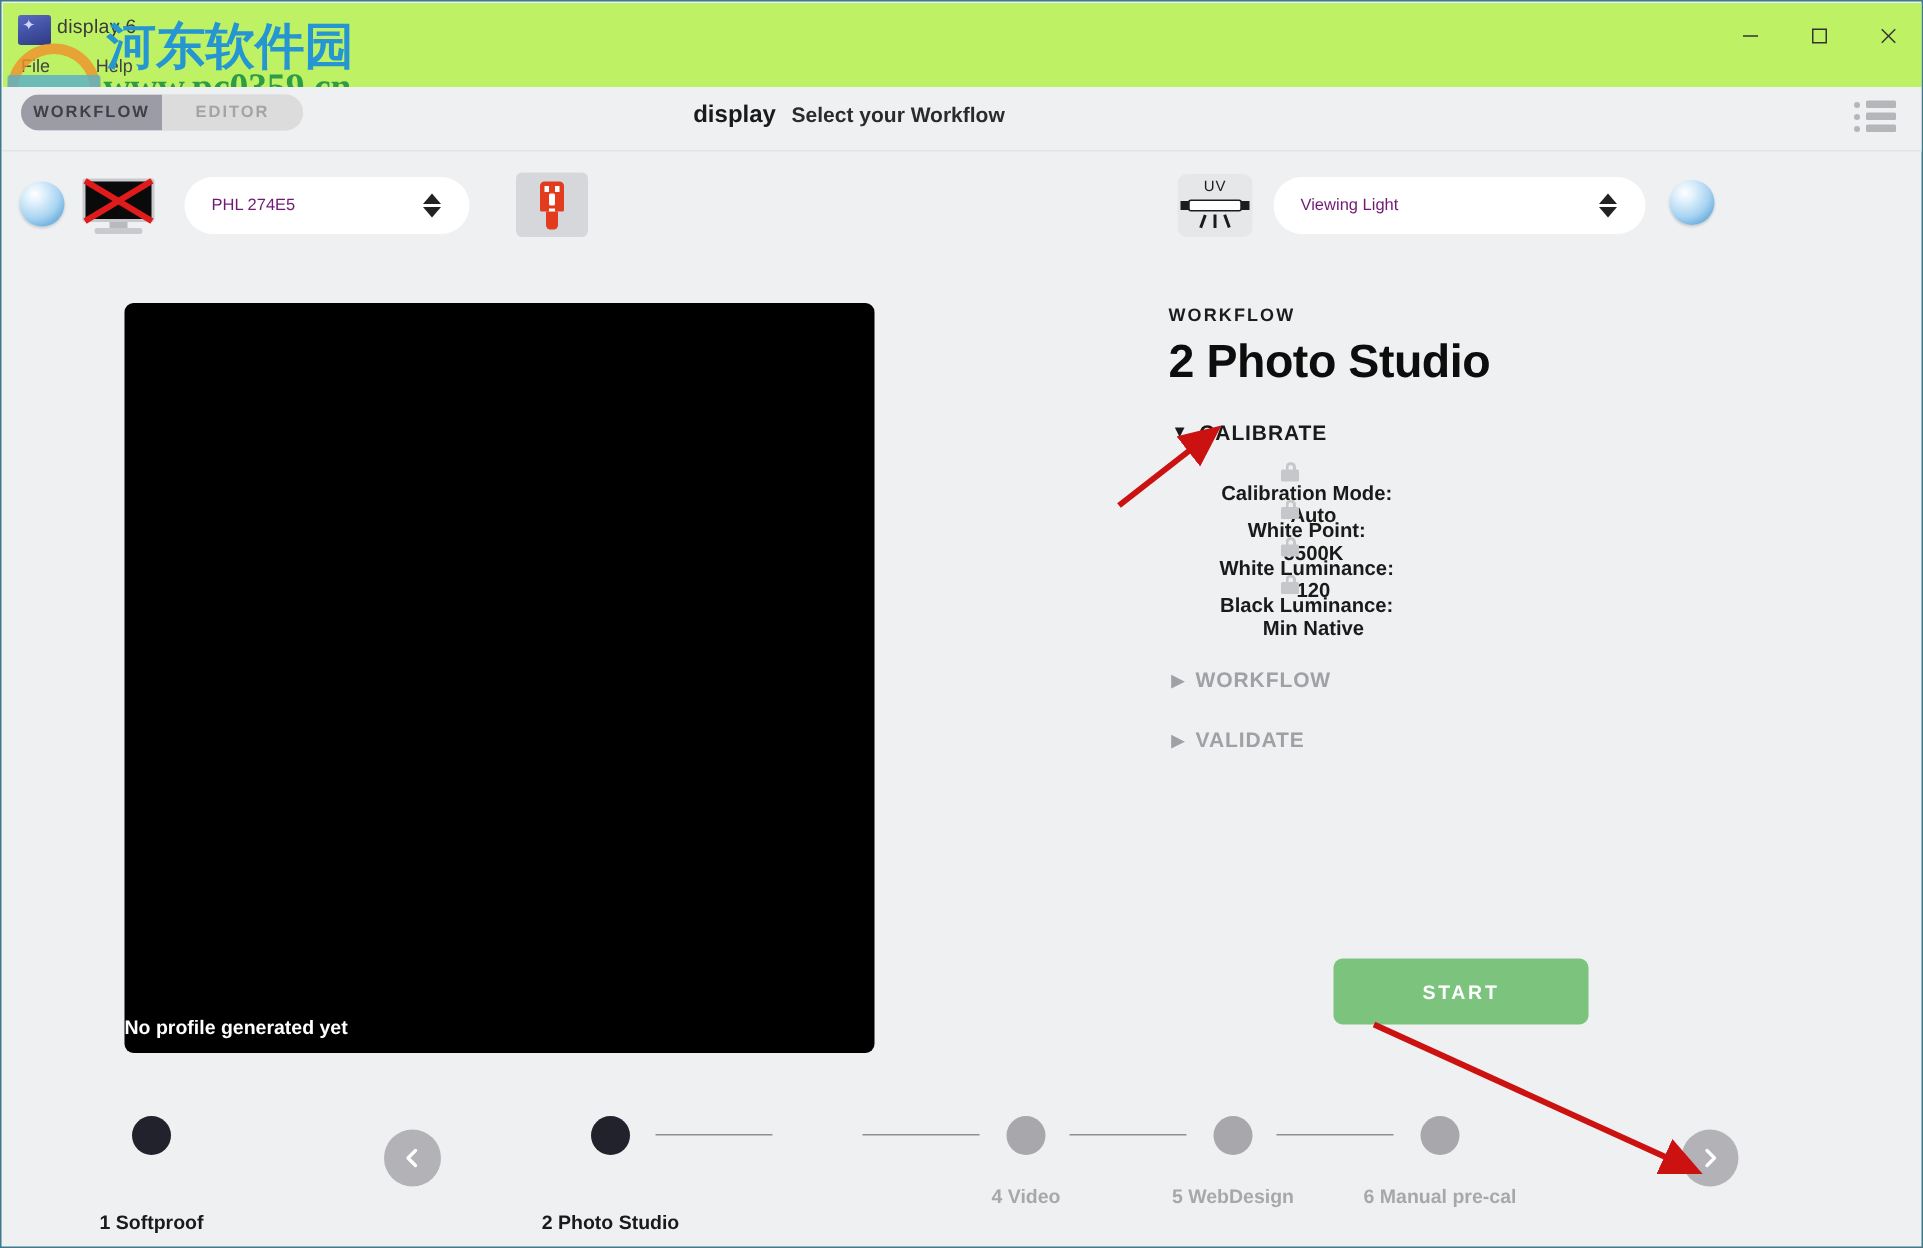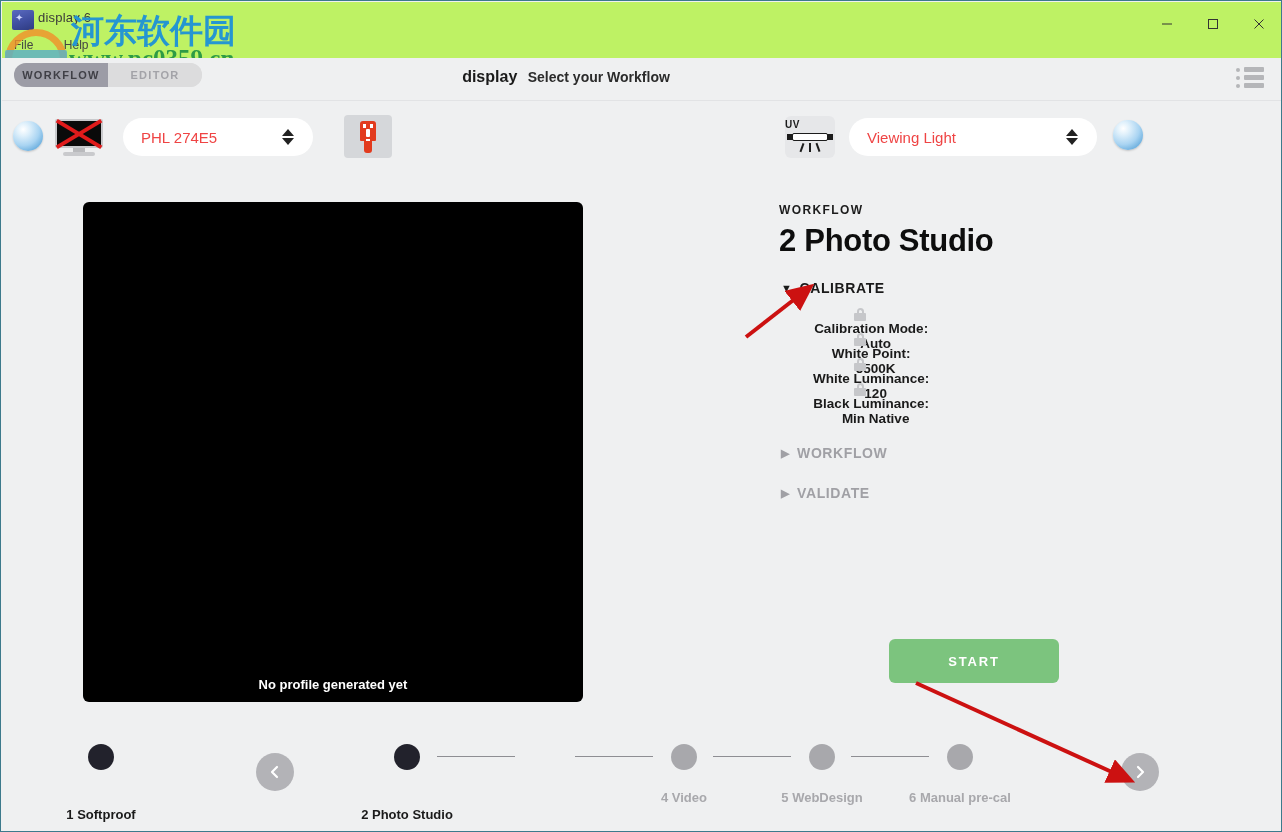--- a/index.html
+++ b/index.html
@@ -127,21 +127,21 @@
   .mon-base {
     position: absolute; left: 8px; top: 33px; width: 32px; height: 4px;
     background: #c9cacd; border-radius: 2px;
   }
 
   .select {
     position: absolute; height: 38px; background: #ffffff; border-radius: 19px;
     display: flex; align-items: center; cursor: default;
   }
   .select .val {
-    font-size: 15px; color: #ef4444; padding-left: 18px; flex: 1;
+    font-size: 11px; color: #701a75; padding-left: 18px; flex: 1;
   }
   .spinner { position: relative; width: 22px; height: 22px; margin-right: 14px; }
   .spinner .up, .spinner .dn {
     position: absolute; left: 5px; width: 0; height: 0;
     border-left: 6px solid transparent; border-right: 6px solid transparent;
   }
   .spinner .up { top: 3px; border-bottom: 7px solid #222; }
   .spinner .dn { bottom: 3px; border-top: 7px solid #222; }
 
   .select-monitor { left: 122px; top: 117px; width: 190px; }
@@ -171,22 +171,22 @@
   .usb-cable {
     position: absolute; left: 5px; top: 20px; width: 8px; height: 12px;
     background: #e23b1e; border-radius: 0 0 3px 3px;
   }
 
   .uv-box {
     position: absolute; left: 784px; top: 115px; width: 50px; height: 42px;
     background: #e6e7e9; border-radius: 6px; cursor: default;
   }
   .uv-label {
-    position: absolute; left: 0; top: 3px; width: 50px; 
-    font-size: 10px; font-weight: bold; color: #1c1c1c; letter-spacing: .5px;
+    position: absolute; left: 0; top: 3px; width: 50px; text-align: center;
+    font-size: 10px; font-weight: normal; color: #1c1c1c; letter-spacing: .5px;
   }
   .uv-tube {
     position: absolute; left: 7px; top: 17px; width: 36px; height: 8px;
     border: 1.5px solid #1c1c1c; background: #fff; border-radius: 2px;
   }
   .uv-cap-l, .uv-cap-r {
     position: absolute; top: 18px; width: 6px; height: 6px; background: #1c1c1c;
   }
   .uv-cap-l { left: 2px; }
   .uv-cap-r { right: 2px; }
@@ -196,21 +196,21 @@
   .uv-ray.r1 { left: 16px; transform: rotate(20deg); }
   .uv-ray.r2 { left: 24px; }
   .uv-ray.r3 { left: 32px; transform: rotate(-20deg); }
 
   
   .preview {
     position: absolute; left: 82px; top: 201px; width: 500px; height: 500px;
     background: #000000; border-radius: 6px;
   }
   .preview-label {
-    position: absolute; left: 0; bottom: 10px; width: 500px; text-align: center;
+    position: absolute; left: 0; bottom: 10px; width: 500px; text-align: left;
     color: #ffffff; font-size: 13px; font-weight: bold;
   }
 
   
   .wf-kicker {
     position: absolute; left: 778px; top: 202px;
     font-size: 12px; font-weight: bold; color: #1c1c1c; letter-spacing: 1.4px;
   }
   .wf-title {
     position: absolute; left: 778px; top: 222px;

